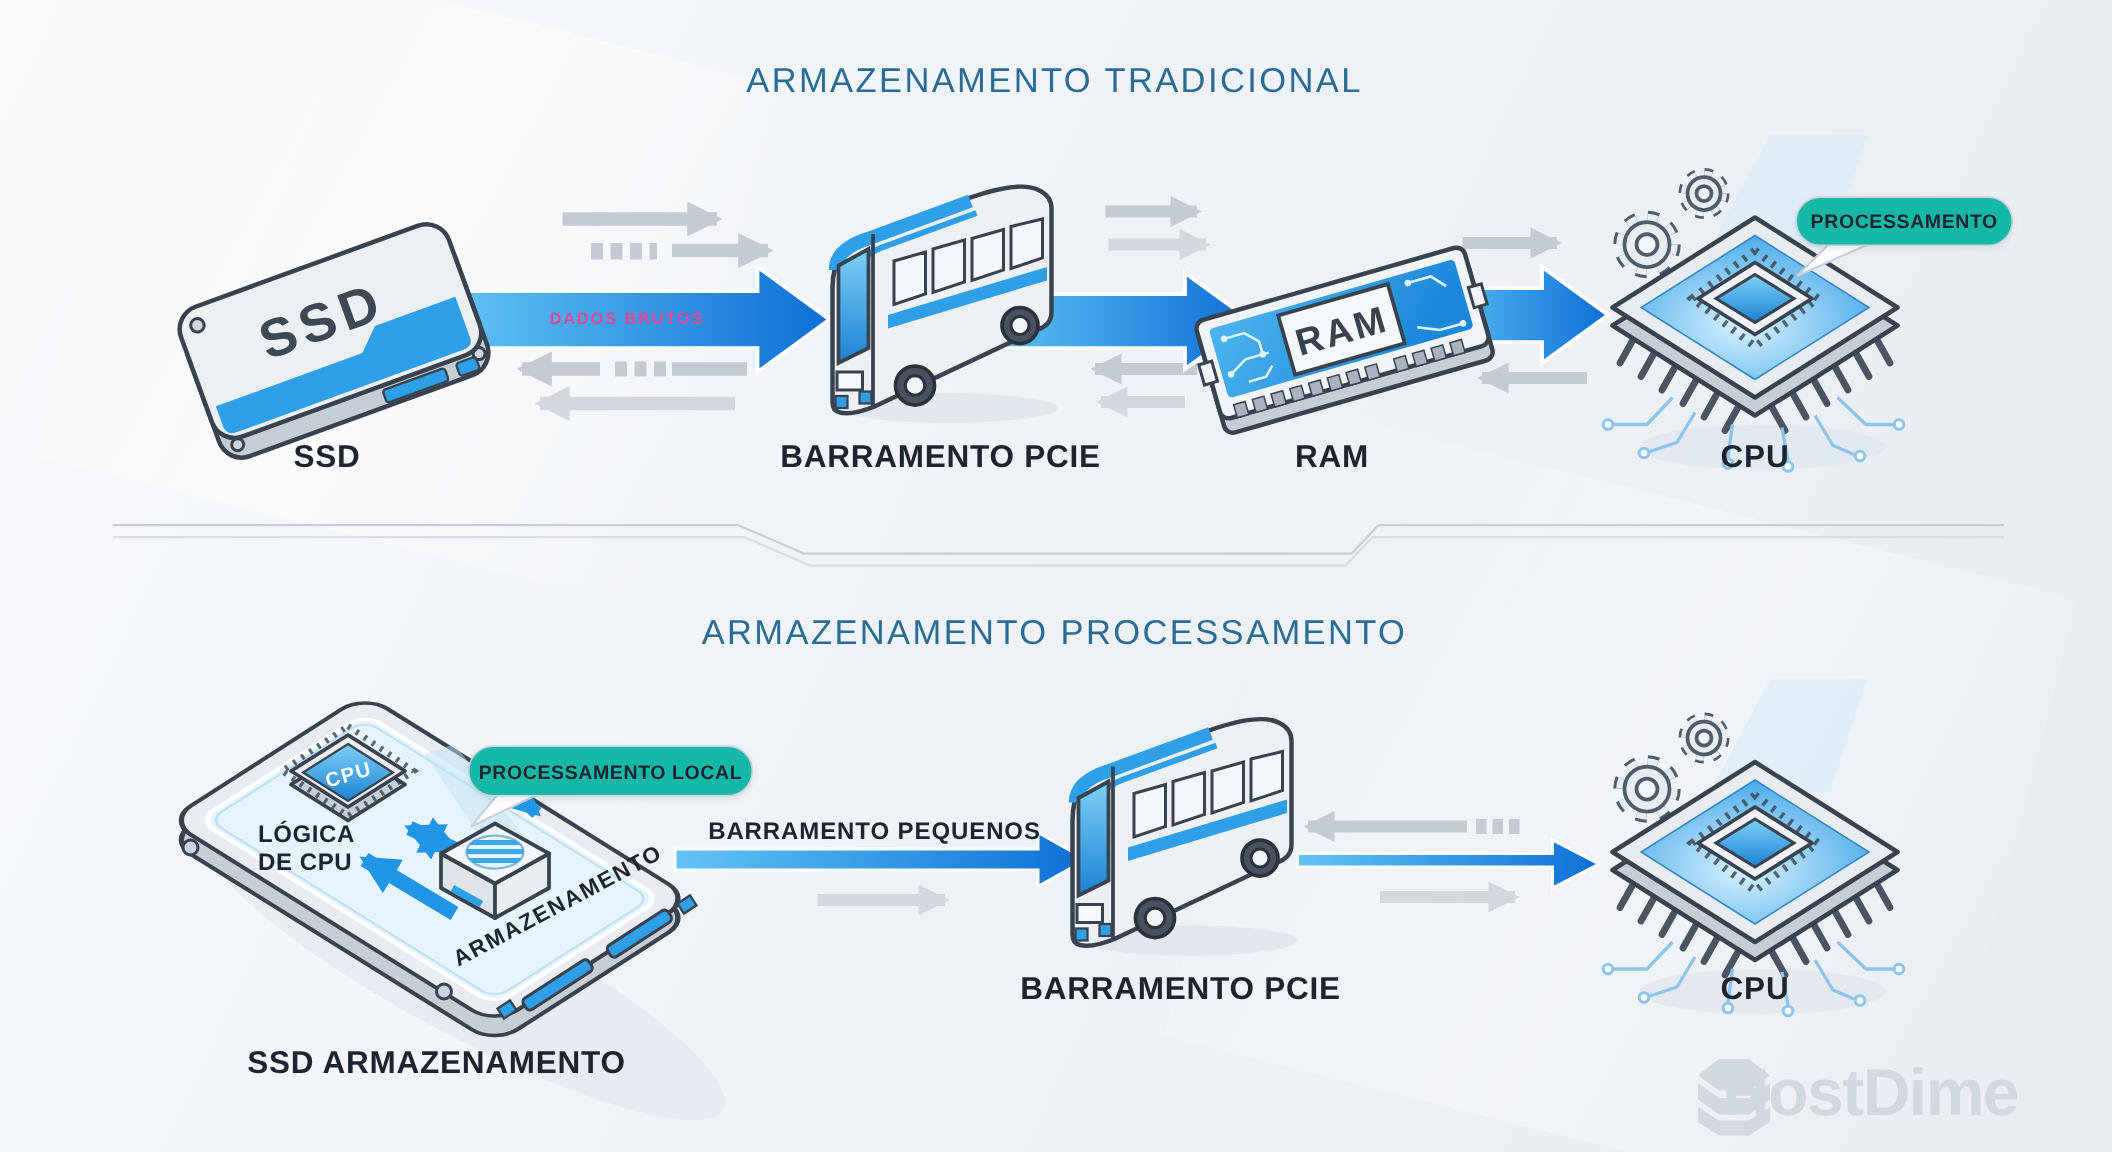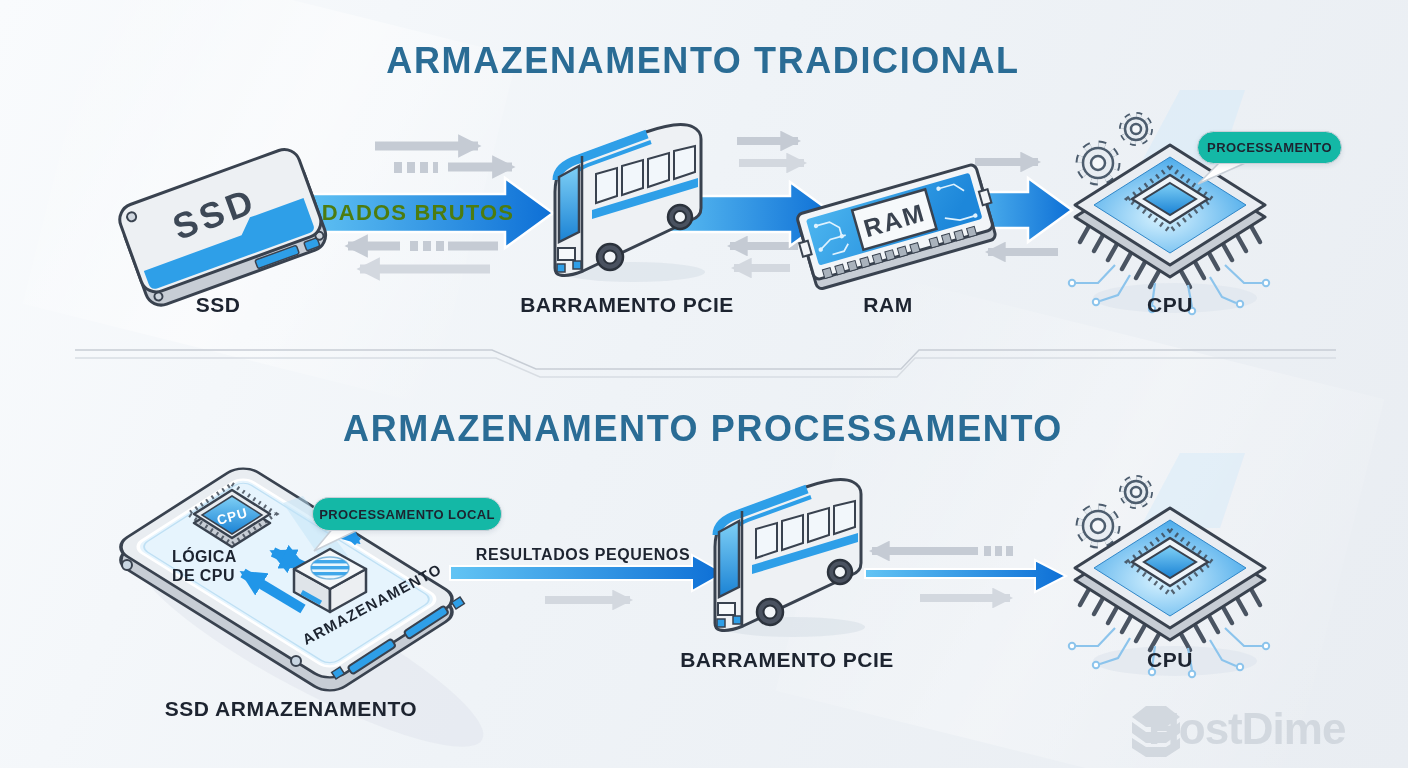--- a/index.html
+++ b/index.html
@@ -2,25 +2,25 @@
 <html><head>
 <meta charset="utf-8">
 <style>
   html,body{margin:0;padding:0;}
   body{width:1408px;height:768px;position:relative;overflow:hidden;
        font-family:"Liberation Sans",sans-serif;
        background:linear-gradient(115deg,#f9fbfd 0%,#eff3f7 45%,#e9edf2 100%);}
   .abs{position:absolute;}
   .streak{position:absolute;pointer-events:none;opacity:.55;
           background:linear-gradient(105deg,rgba(255,255,255,0) 0%,rgba(255,255,255,.9) 50%,rgba(255,255,255,0) 100%);}
-  .title{font-size:36px;font-weight:700;letter-spacing:1.6px;color:#2a6c95;
+  .title{font-size:23px;font-weight:400;letter-spacing:1.6px;color:#2a6c95;
          transform:translateX(-50%);white-space:nowrap;}
   .node-label{font-size:21px;font-weight:600;color:#1d2430;letter-spacing:.5px;
          transform:translateX(-50%);white-space:nowrap;}
-  .flow-label-light{color:#4d7c0f;font-size:22px;font-weight:700;letter-spacing:1.2px;
+  .flow-label-light{color:#ec4899;font-size:11px;font-weight:700;letter-spacing:1.2px;
          transform:translate(-50%,-50%);white-space:nowrap;}
   .flow-label-dark{color:#1d2430;font-size:16px;font-weight:600;letter-spacing:.6px;
          transform:translate(-50%,-50%);white-space:nowrap;}
   .bubble{background:#14b8a6;border:1.5px solid #c9d0d8;border-radius:17px;
           display:flex;align-items:center;justify-content:center;
           font-size:13px;font-weight:600;color:#1d2430;letter-spacing:.4px;
           white-space:nowrap;box-shadow:0 2px 5px rgba(40,60,90,.10);}
   .small-label{font-size:16px;font-weight:700;color:#1d2430;letter-spacing:.4px;
           white-space:nowrap;line-height:1.1;text-align:right;}
   .rot-label{transform:translate(-50%,-50%) rotate(-28deg);font-size:15px;font-weight:600;
@@ -324,21 +324,21 @@
 
 <div class="abs bubble" style="left:1197px;top:131px;width:143px;height:31px;">PROCESSAMENTO</div>
 
 <div class="abs bubble" style="left:312px;top:497px;width:188px;height:32px;">PROCESSAMENTO LOCAL</div>
 
 <div class="abs small-label" style="left:172px;top:548px;">LÓGICA</div>
 <div class="abs small-label" style="left:172px;top:567px;">DE CPU</div>
 
 <div class="abs rot-label" style="left:372px;top:604px;">ARMAZENAMENTO</div>
 
-<div class="abs flow-label-dark" style="left:583px;top:555px;">RESULTADOS PEQUENOS</div>
+<div class="abs flow-label-dark" style="left:583px;top:555px;">BARRAMENTO PEQUENOS</div>
 
 <div class="abs node-label" style="left:291px;top:697px;">SSD ARMAZENAMENTO</div>
 <div class="abs node-label" style="left:787px;top:648px;">BARRAMENTO PCIE</div>
 <div class="abs node-label" style="left:1170px;top:648px;">CPU</div>
 
 <div class="abs watermark" style="left:1148px;top:704px;">
   <span>HostDime</span>
 </div>
 
 </body></html>

